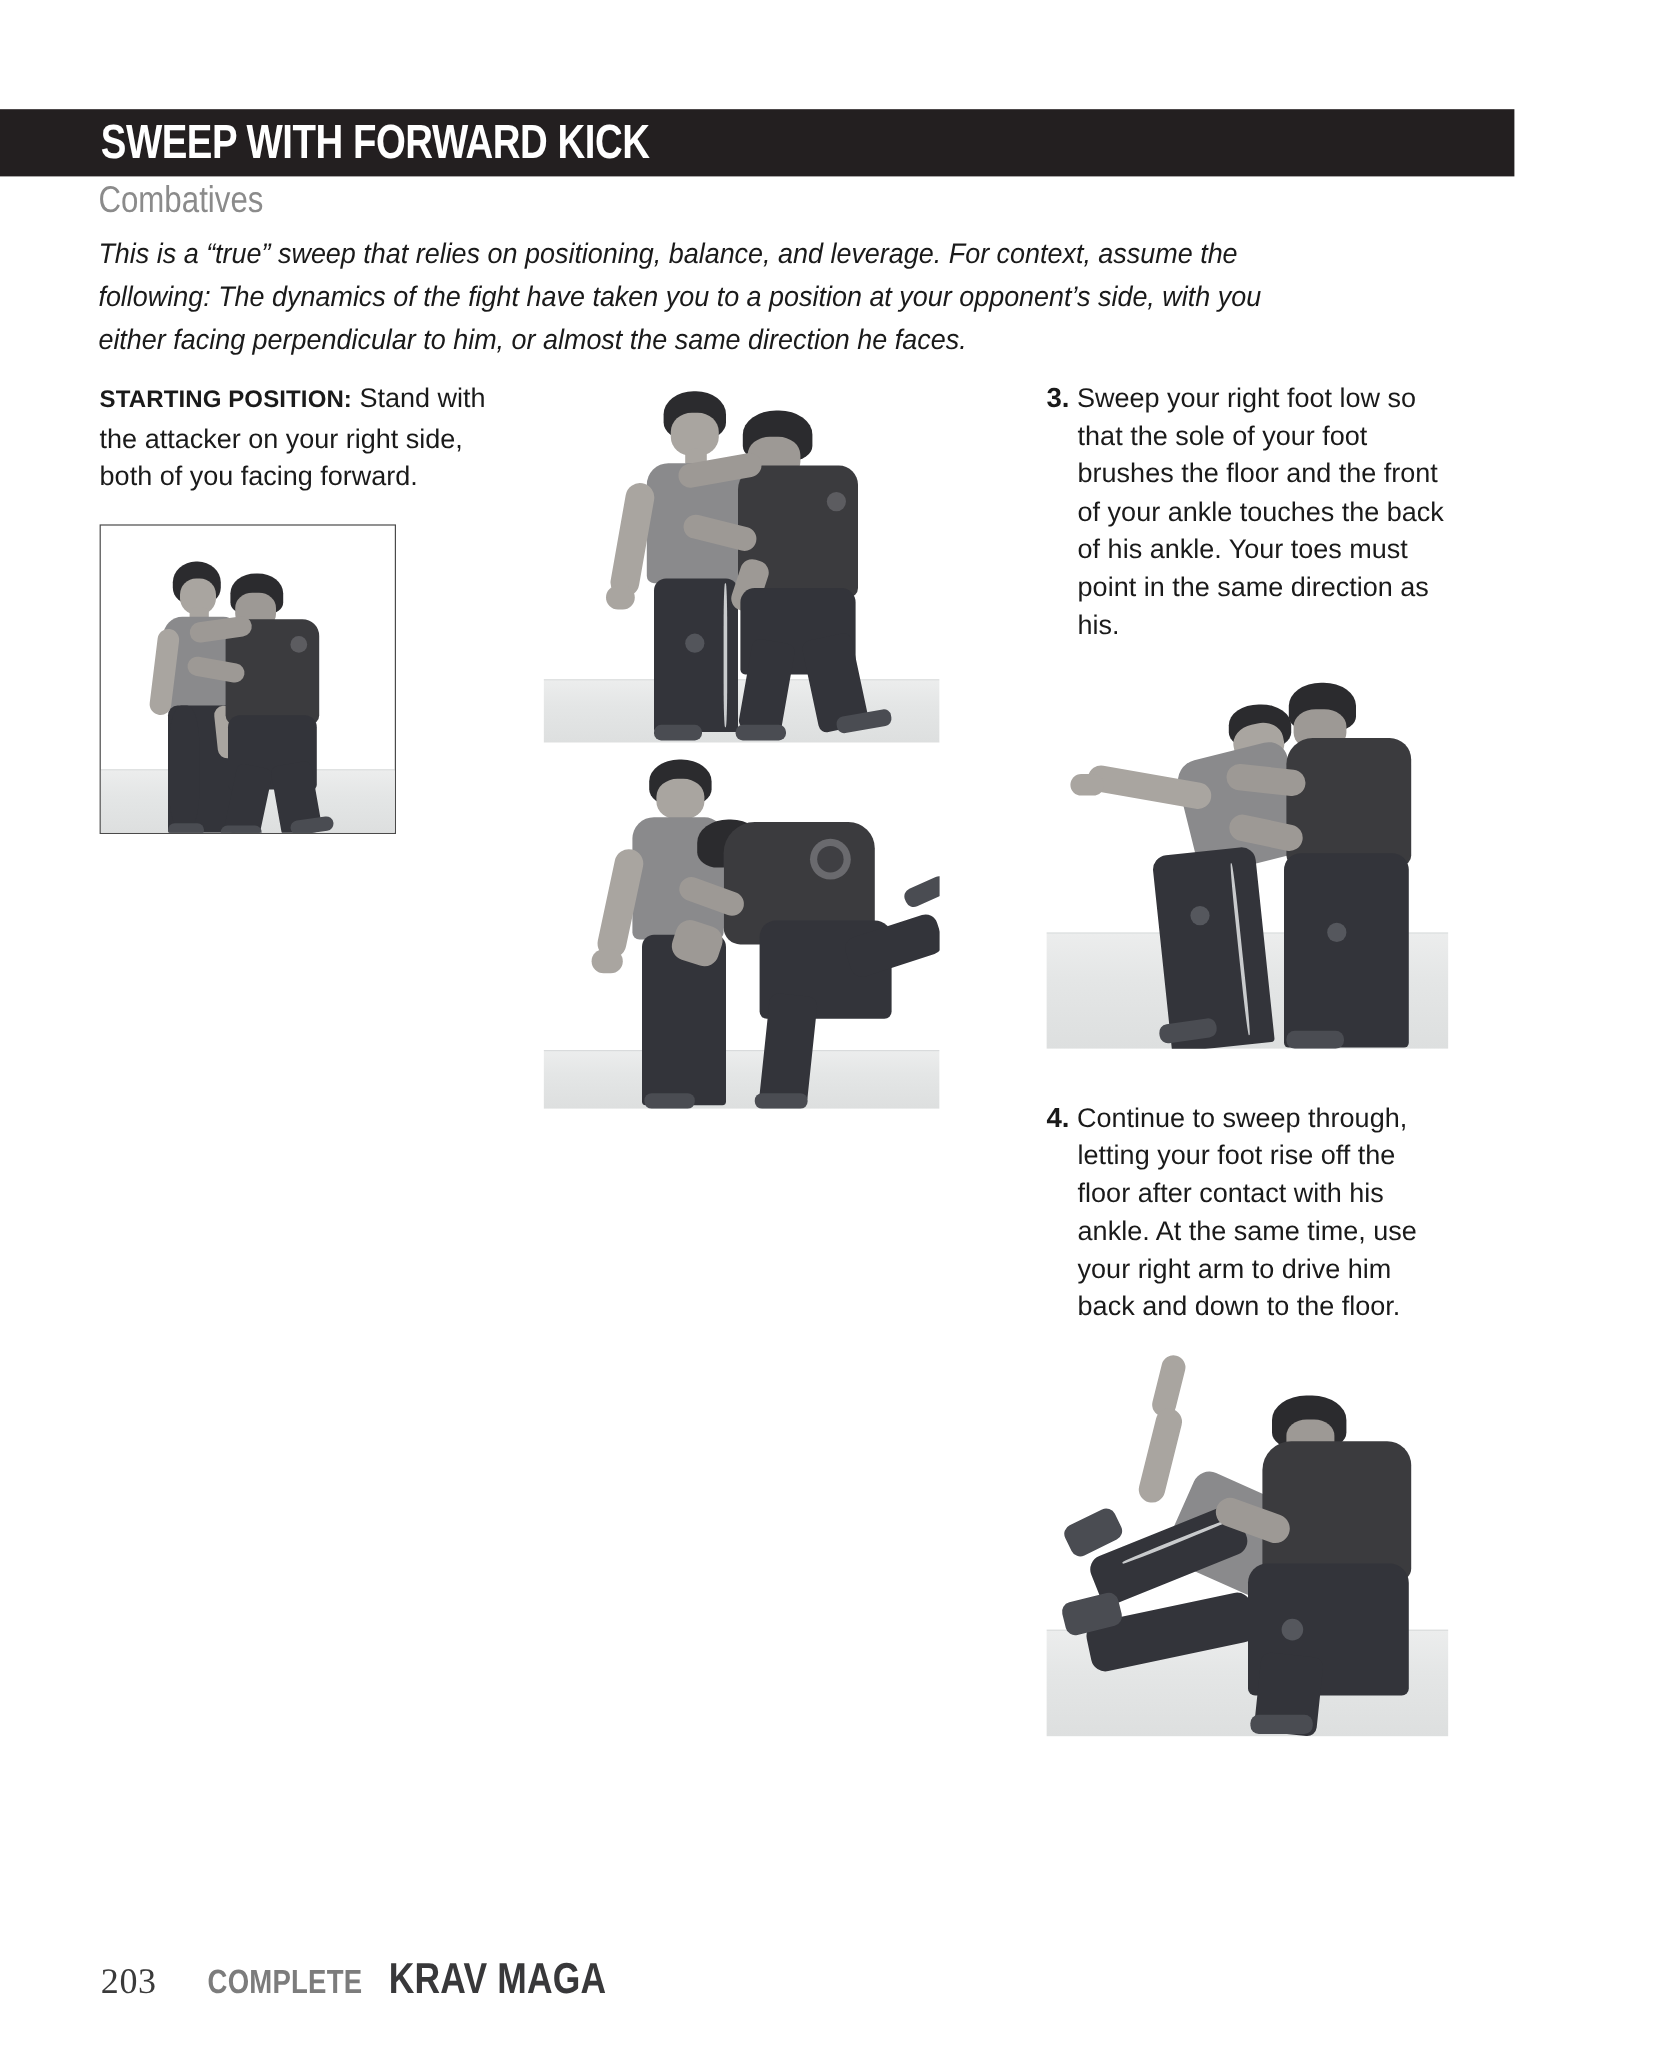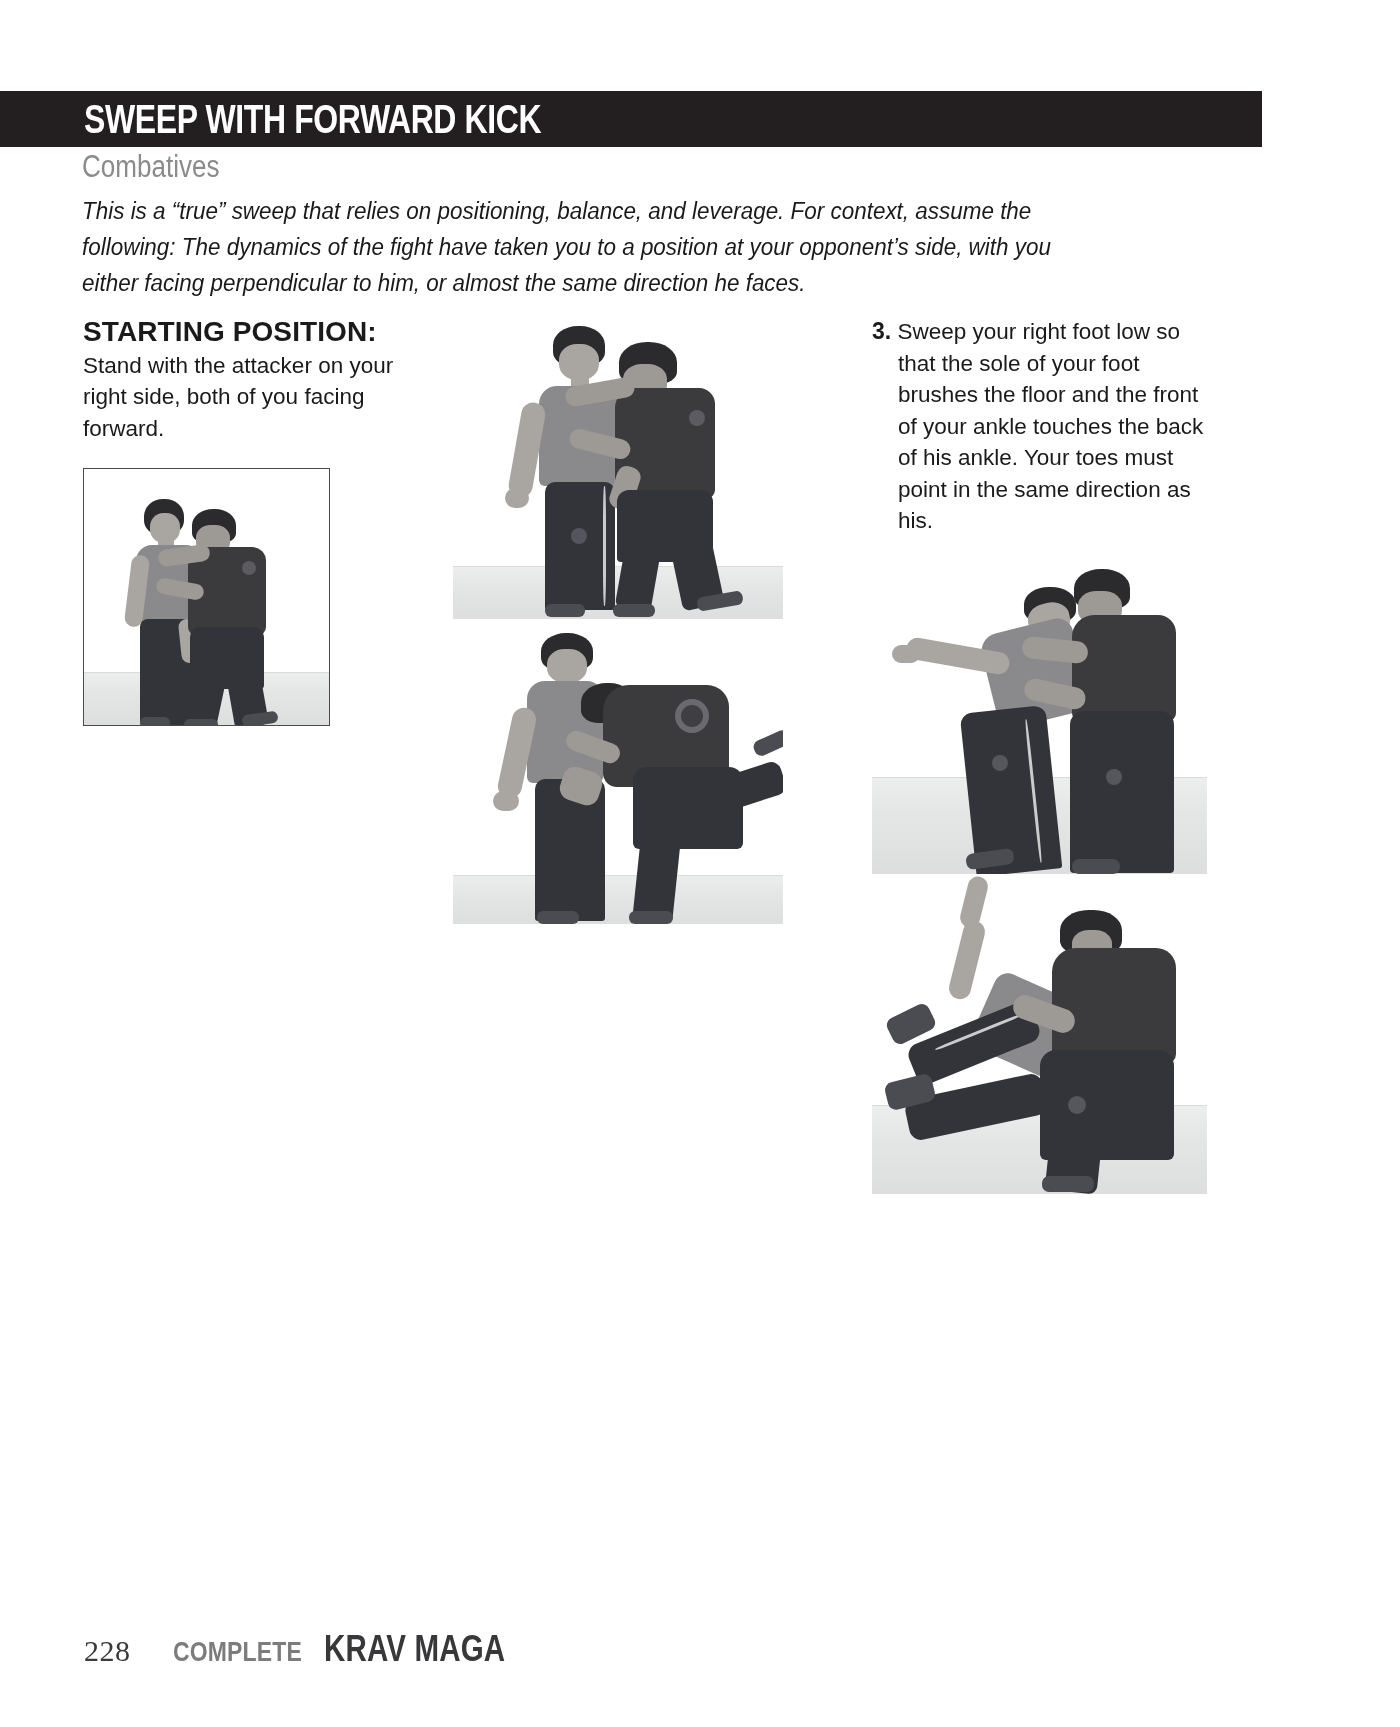--- a/index.html
+++ b/index.html
@@ -80,21 +80,21 @@
     color: #1a1a1a;
     margin: 0;
   }
   .step-num {
     font-weight: bold;
     font-size: 23px;
   }
   .lead-label {
     font-family: "Liberation Sans Narrow", "Liberation Sans", sans-serif;
     font-weight: bold;
-    font-size: 28px;
+    font-size: 20px;
     letter-spacing: 0.1px;
   }
 
   .num-wrap {
     display: block;
     padding-left: 26px;
     text-indent: -26px;
   }
 
   
@@ -308,20 +308,26 @@
       <div class="lim skin2" style="left:206px;top:32px;width:44px;height:34px;border-radius:42%;"></div>
       <div class="lim shirtB" style="left:200px;top:56px;width:104px;height:106px;border-radius:22px 18px 8px 8px;"></div>
       <div class="lim skin2" style="left:150px;top:80px;width:66px;height:22px;border-radius:12px;transform:rotate(6deg);"></div>
       <div class="lim skin2" style="left:152px;top:124px;width:62px;height:22px;border-radius:12px;transform:rotate(12deg);"></div>
       <div class="lim pants" style="left:198px;top:152px;width:104px;height:162px;border-radius:14px 14px 4px 4px;"></div>
       <div class="lim" style="left:234px;top:210px;width:16px;height:16px;border-radius:50%;background:#55575d;"></div>
       <div class="lim shoe" style="left:200px;top:300px;width:48px;height:15px;border-radius:7px;"></div>
     </div>
   </div>
 
+  <p class="step-text" style="margin:42px 0 22px 0;">
+    <span class="num-wrap">
+      <span class="step-num">4.</span>
+      <span>Continue to sweep through, letting your foot rise off the floor after contact with his ankle. At the same time, use your right arm to drive him back and down to the floor.</span>
+    </span>
+  </p>
 
   <div class="photo" style="width:335px;height:320px;">
     <div class="floor" style="height:88px;"></div>
     <div class="floorline" style="bottom:88px;"></div>
 
     <div class="fig">
       <div class="lim skin" style="left:92px;top:2px;width:20px;height:52px;border-radius:10px;transform:rotate(14deg);"></div>
       <div class="lim skin" style="left:84px;top:46px;width:22px;height:80px;border-radius:11px;transform:rotate(14deg);"></div>
       <div class="lim shirtA" style="left:108px;top:110px;width:92px;height:82px;border-radius:14px;transform:rotate(24deg);"></div>
       <div class="lim pants" style="left:36px;top:148px;width:132px;height:42px;border-radius:12px;transform:rotate(-22deg);"></div>
@@ -338,16 +344,16 @@
       <div class="lim skin2" style="left:140px;top:128px;width:64px;height:24px;border-radius:12px;transform:rotate(20deg);"></div>
       <div class="lim pants" style="left:168px;top:176px;width:134px;height:110px;border-radius:16px 16px 6px 6px;"></div>
       <div class="lim" style="left:196px;top:222px;width:18px;height:18px;border-radius:50%;background:#55575d;"></div>
       <div class="lim pants" style="left:176px;top:252px;width:52px;height:66px;border-radius:8px;transform:rotate(6deg);"></div>
       <div class="lim shoe" style="left:170px;top:302px;width:52px;height:16px;border-radius:7px;"></div>
     </div>
   </div>
 </div>
 
 <div id="footer">
-  <span id="page-num">228</span>
+  <span id="page-num">203</span>
   <span id="book-complete">COMPLETE</span>
   <span id="book-title">KRAV MAGA</span>
 </div>
 
 </body></html>

